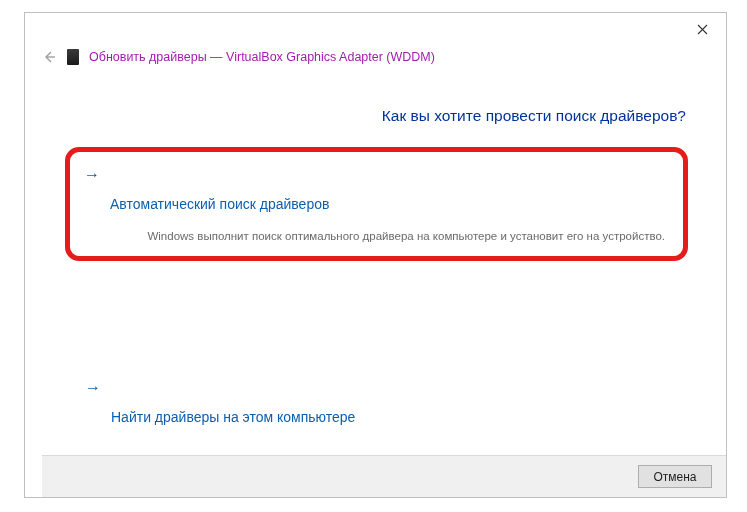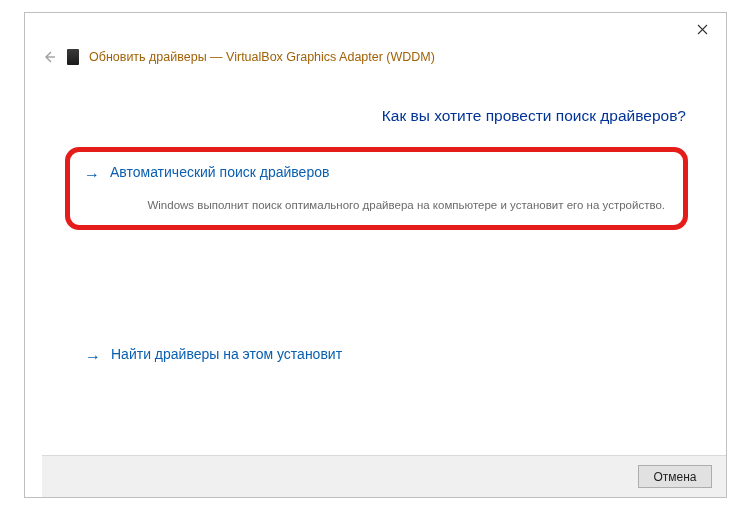--- a/index.html
+++ b/index.html
@@ -46,21 +46,21 @@
       cursor: pointer;
     }
     .device-icon {
       width: 12px; height: 16px;
       background: linear-gradient(#3a3a3a, #1a1a1a);
       border-radius: 1px;
       display: inline-block;
     }
     .window-title {
       font-size: 12.5px;
-      color: #a16207;
+      color: #a21caf;
     }
     .content {
       padding: 42px 40px 0 46px;
       text-align: right;
     }
     .question {
       font-size: 15.5px;
       color: #003399;
       margin-bottom: 22px;
     }
@@ -76,20 +76,21 @@
       color: #0a5fb0;
       font-size: 16px;
       line-height: 20px;
       flex-shrink: 0;
       margin-top: 1px;
     }
     .opt-title {
       color: #0a5fb0;
       font-size: 14px;
       line-height: 20px;
+      margin-top: 32px;
     }
     .opt-desc {
       color: #6a6a6a;
       font-size: 11.5px;
       margin-left: 26px;
       margin-top: 16px;
     }
     .option.highlighted {
       border: 5px solid #e51d1a;
       border-radius: 14px;
@@ -151,21 +152,21 @@
         <span class="opt-title">Автоматический поиск драйверов</span>
       </div>
       <div class="opt-desc">Windows выполнит поиск оптимального драйвера на компьютере и установит его на устройство.</div>
     </div>
 
     <div class="spacer"></div>
 
     <div class="option">
       <div class="row">
         <span class="opt-arrow">→</span>
-        <span class="opt-title">Найти драйверы на этом установит</span>
+        <span class="opt-title">Найти драйверы на этом компьютере</span>
       </div>
     </div>
   </div>
 
   <div class="footer">
     <button class="btn">Отмена</button>
   </div>
 
 </div>
 

